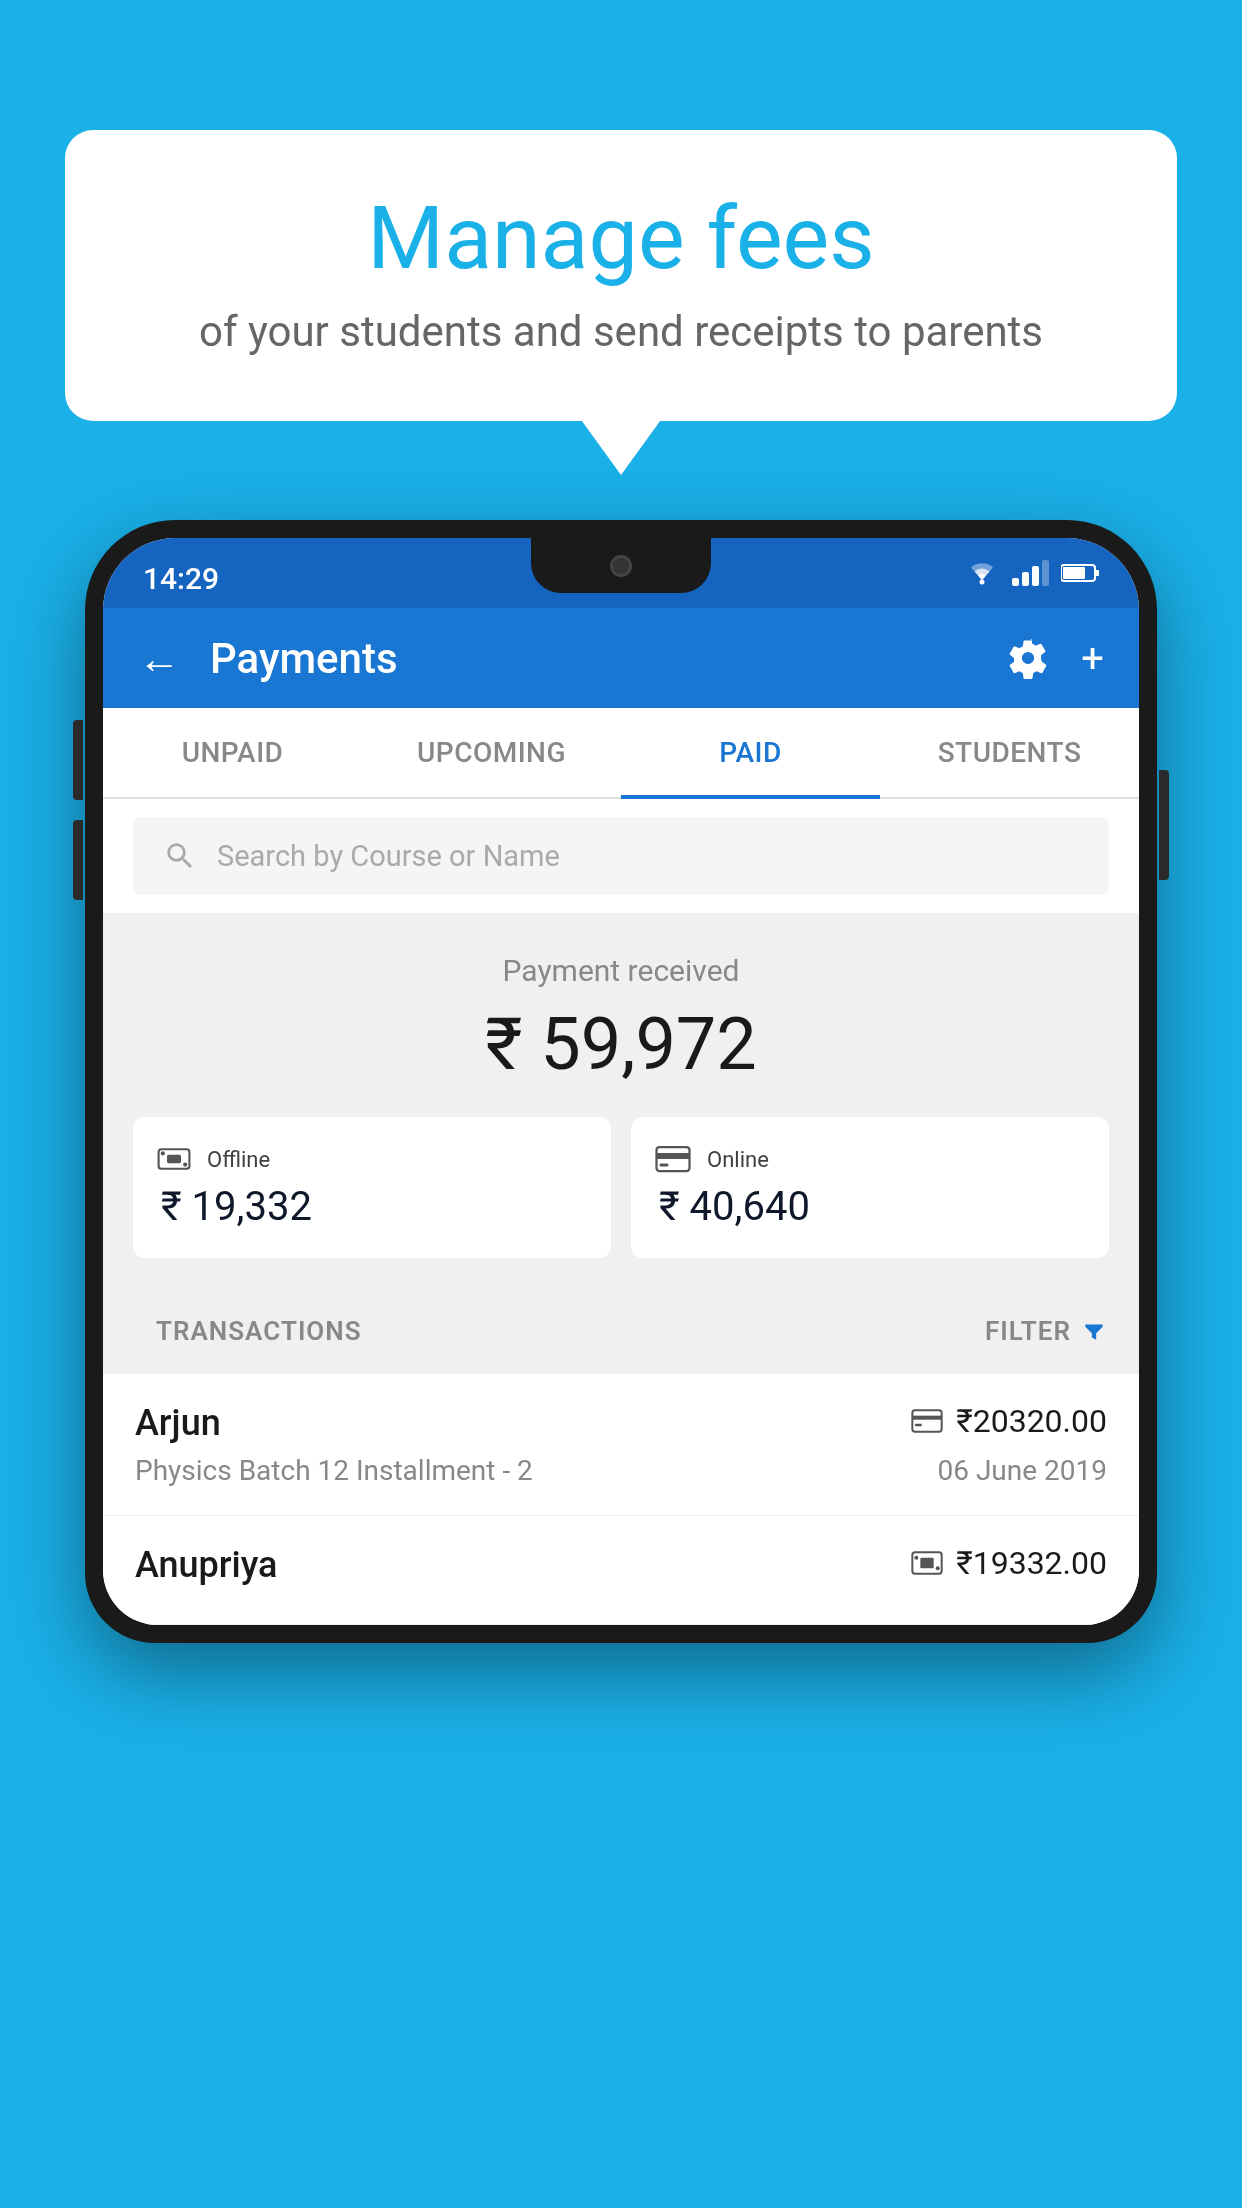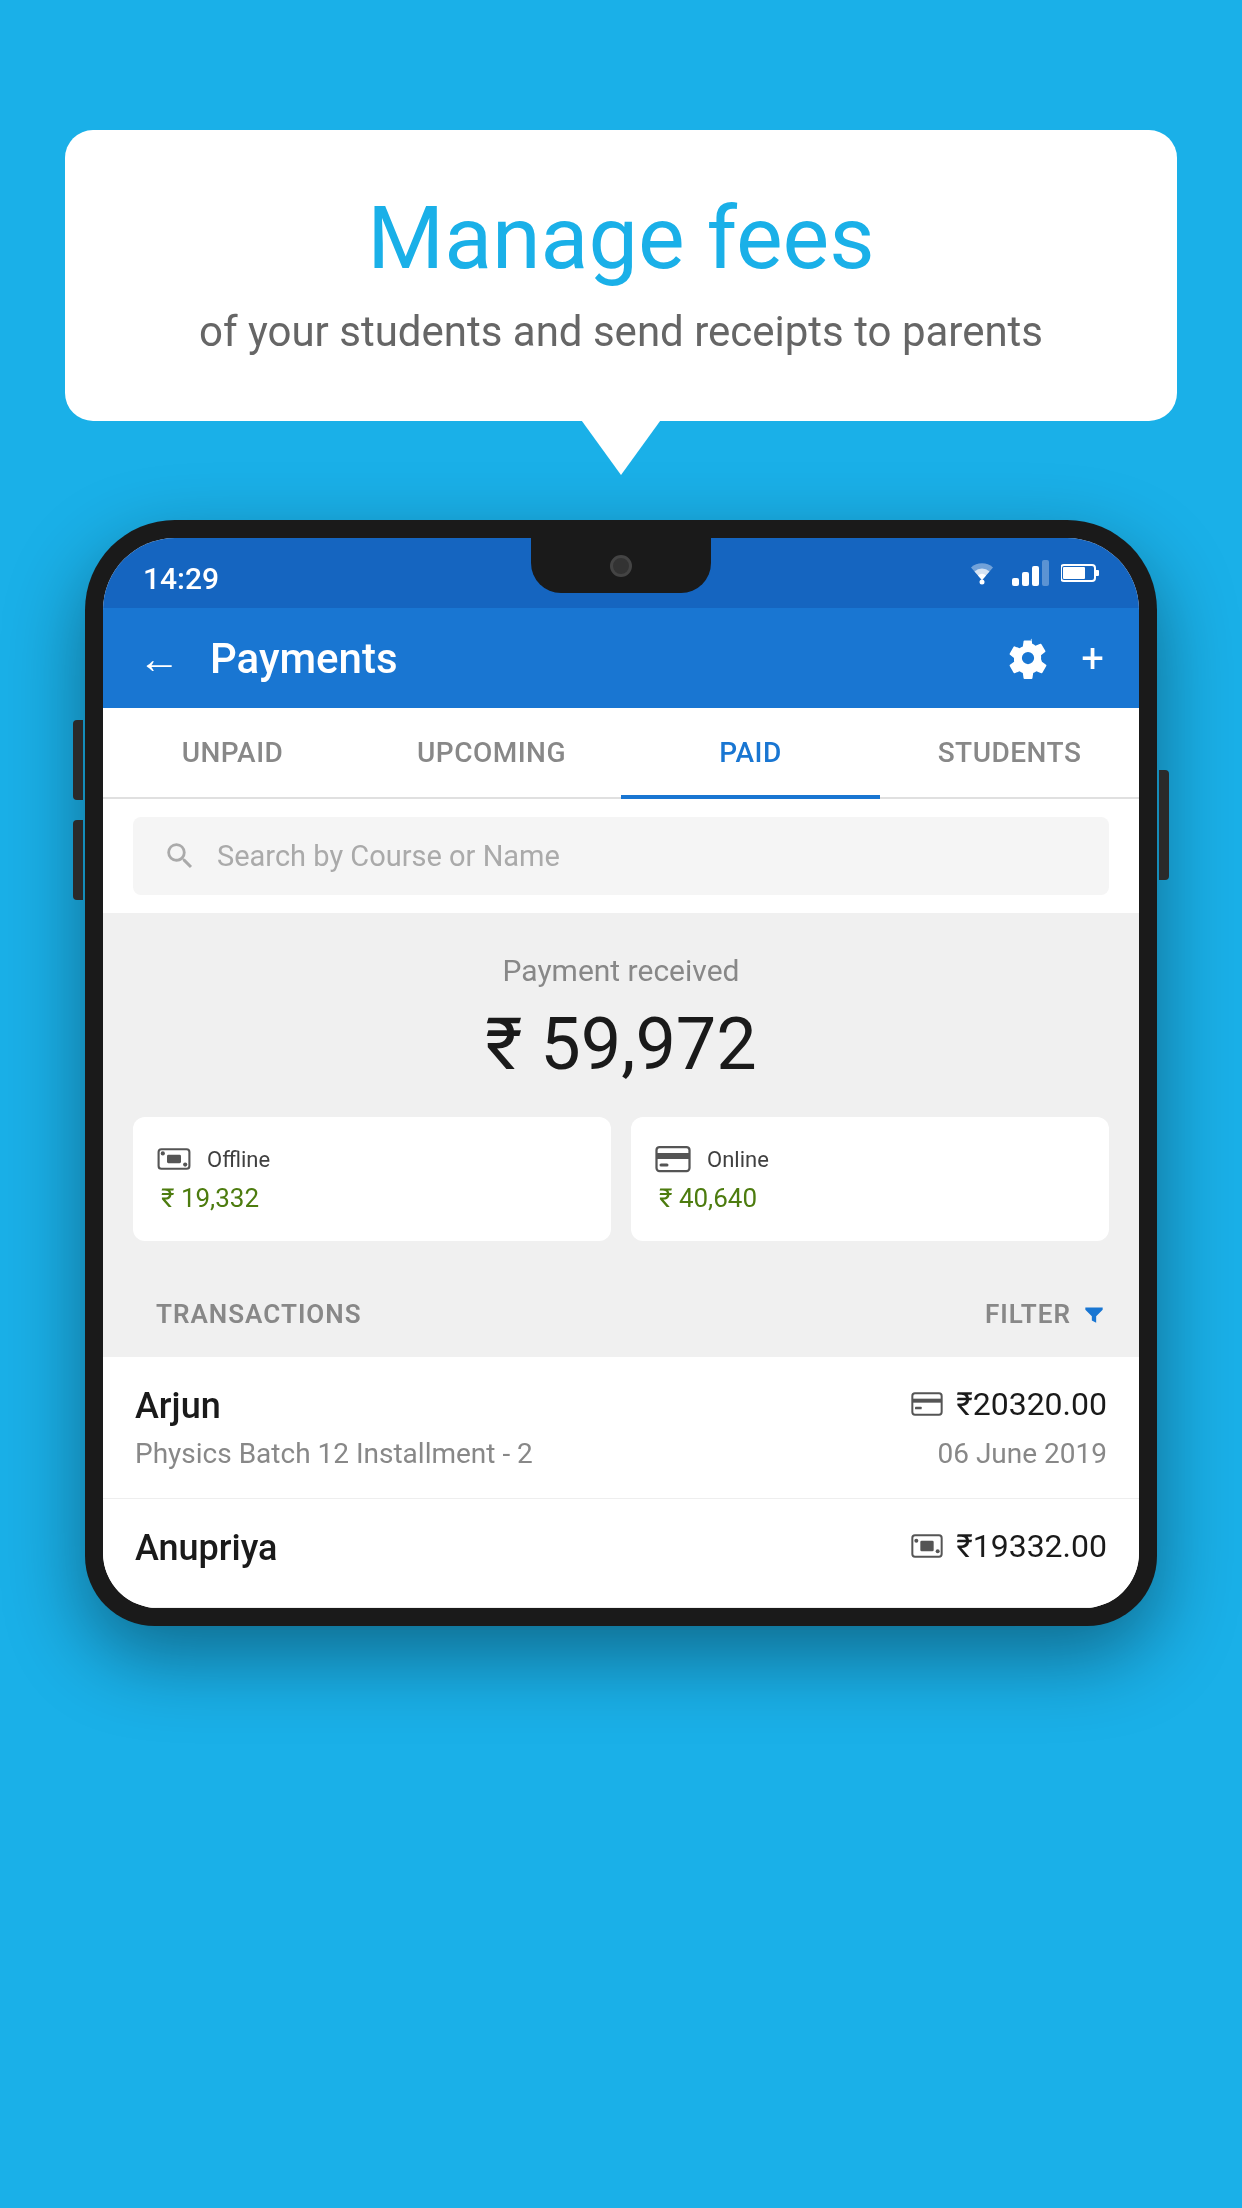--- a/index.html
+++ b/index.html
@@ -298,22 +298,22 @@
       gap: 16px;
       margin-bottom: 10px;
     }
 
     .payment-card-label {
       font-size: 22px;
       color: #404040;
     }
 
     .payment-card-amount {
-      font-size: 26px;
-      color: #4d7c0f;
+      font-size: 40px;
+      color: #0f172a;
       font-weight: 400;
       padding-left: 4px;
     }
 
     
     .transactions-header {
       background: #f0f0f0;
       display: flex;
       justify-content: space-between;
       align-items: center;

